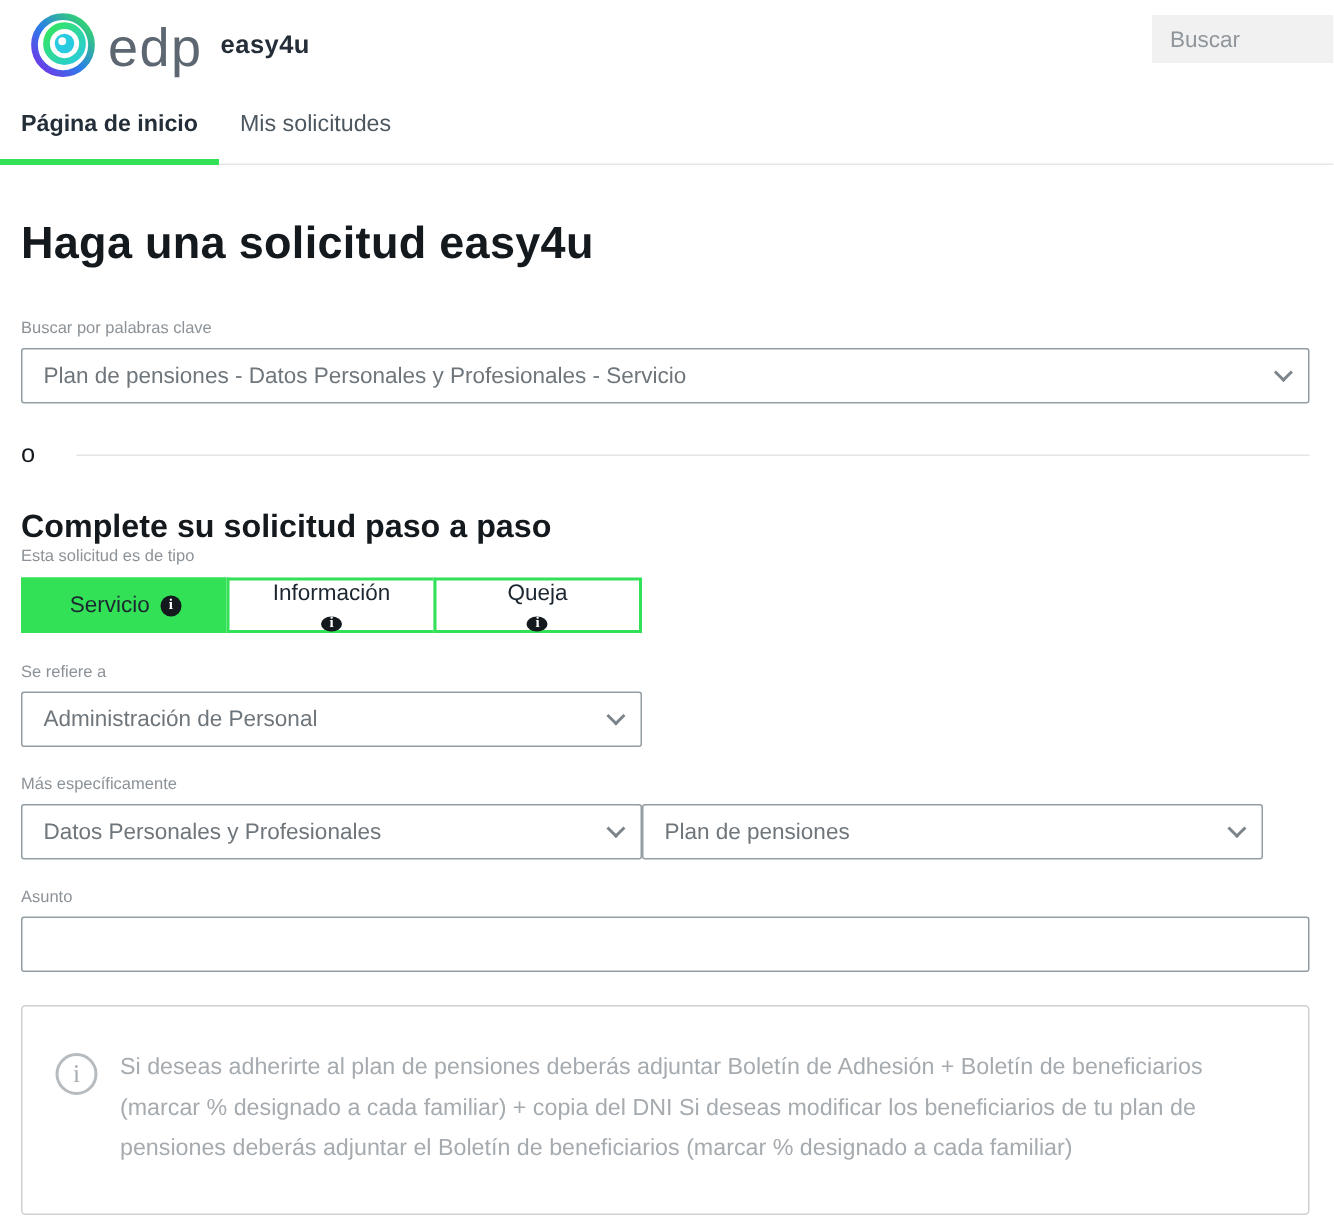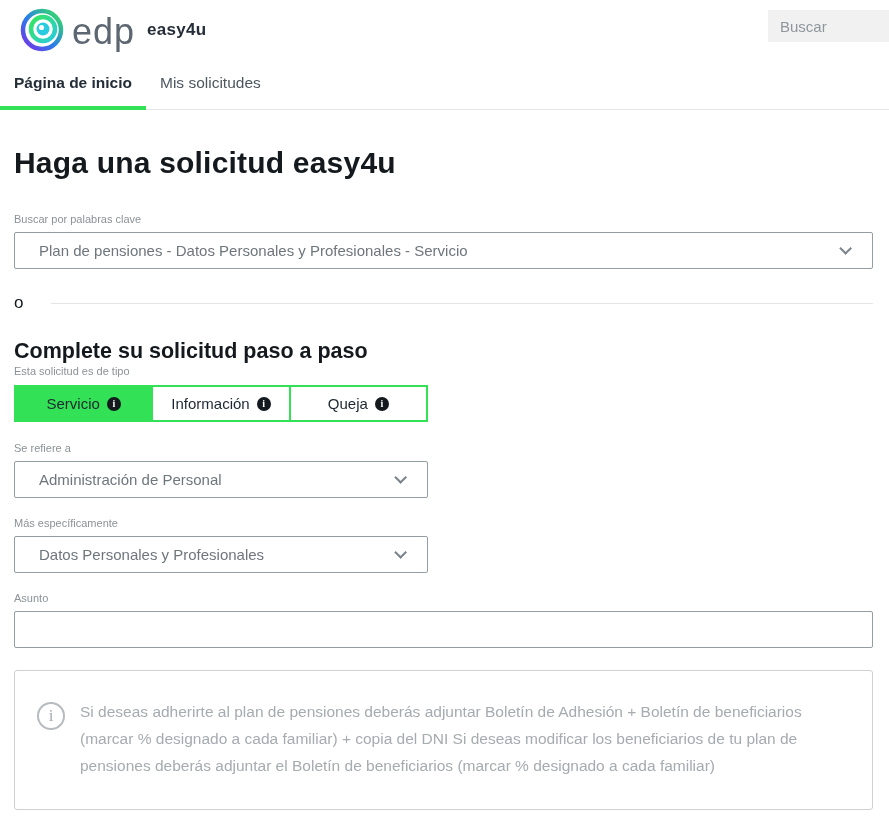--- a/index.html
+++ b/index.html
@@ -24,36 +24,36 @@
 
   
   .main { padding: 0 16px 0 14px; }
   .page-title { margin-top: 36px; font-size: 30px; font-weight: 700; color: #14191e; letter-spacing: .2px; }
 
   .field-label { margin-top: 33px; font-size: 11px; color: #8c9297; }
   .field-label.tight { margin-top: 1px; }
 
   .select { margin-top: 7px; height: 37px; border: 1px solid #939da4; border-radius: 2px;
     background: #fff; display: flex; align-items: center; justify-content: space-between;
-    padding: 0 24px; cursor: pointer; }
+    padding: 0 14px; cursor: pointer; }
   .select .sel-text { font-size: 15px; color: #6e767c; white-space: nowrap; overflow: hidden; }
   .chevron { width: 9px; height: 9px; border-right: 2px solid #7b848b; border-bottom: 2px solid #7b848b;
     transform: rotate(45deg) translateY(-3px); flex: 0 0 auto; margin-left: 10px; }
 
   .or-row { margin-top: 24px; display: flex; align-items: center; }
   .or-text { font-size: 17px; color: #14191e; }
   .or-line { flex: 1; height: 1px; background: #e4e5e6; margin-left: 28px; }
 
   .section-title { margin-top: 26px; font-size: 21.5px; font-weight: 700; color: #14191e; }
 
   .type-group { margin-top: 8px; display: flex; width: 414px; }
   .type-btn { flex: 1; height: 37px; border: 2px solid #32e156; background: #fff;
     display: flex; align-items: center; justify-content: center; gap: 7px;
     font-size: 15px; color: #1c2731; cursor: pointer; font-family: inherit; }
-  .type-btn + .type-btn { margin-left: -2px; }
+  .type-btn + .type-btn { margin-left: -2px; flex-direction: column; }
   .type-btn.selected { background: #32e156; }
   .info-dot { width: 14px; height: 14px; border-radius: 50%; background: #14191e; color: #fff;
     font-size: 10px; font-weight: 700; display: inline-flex; align-items: center; justify-content: center;
     font-family: "Liberation Serif", serif; line-height: 1; }
 
   .half { width: 414px; }
   .two-col { display: flex; justify-content: flex-start; }
   .two-col .select { width: 414px; }
 
   .text-input { margin-top: 7px; width: 100%; height: 37px; border: 1px solid #939da4; border-radius: 2px;
@@ -141,20 +141,24 @@
     <span class="sel-text">Administración de Personal</span>
     <span class="chevron"></span>
   </div>
 
   <div class="field-label" style="margin-top:19px">Más específicamente</div>
   <div class="two-col">
     <div class="select">
       <span class="sel-text">Datos Personales y Profesionales</span>
       <span class="chevron"></span>
     </div>
+    <div class="select">
+      <span class="sel-text">Plan de pensiones</span>
+      <span class="chevron"></span>
+    </div>
   </div>
 
   <div class="field-label" style="margin-top:19px">Asunto</div>
   <input class="text-input" type="text" value="" style="">
 
   <div class="info-box">
     <span class="info-circle">i</span>
     <div class="info-text">Si deseas adherirte al plan de pensiones deberás adjuntar Boletín de Adhesión + Boletín de beneficiarios (marcar % designado a cada familiar) + copia del DNI Si deseas modificar los beneficiarios de tu plan de pensiones deberás adjuntar el Boletín de beneficiarios (marcar % designado a cada familiar)</div>
   </div>
 

